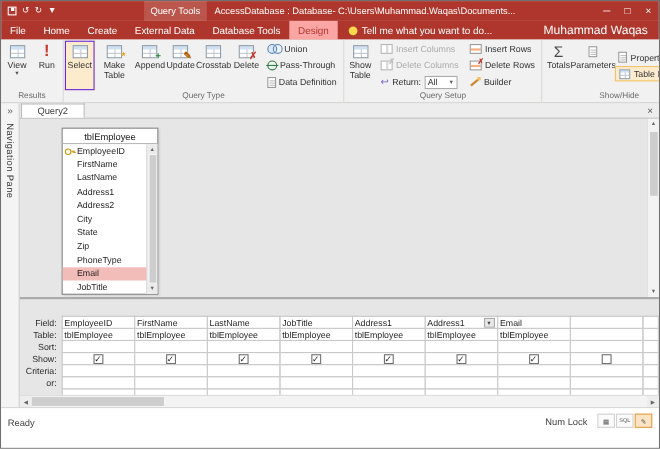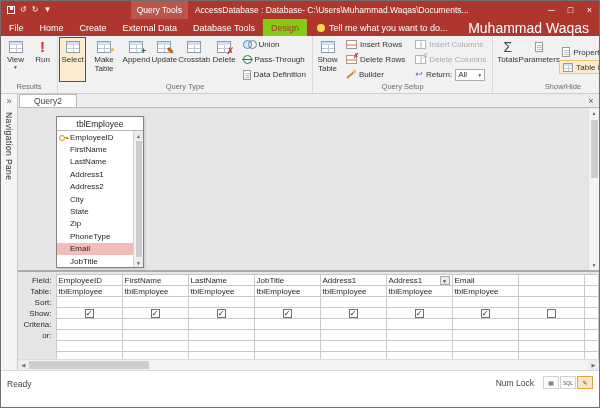--- a/index.html
+++ b/index.html
@@ -14,24 +14,24 @@
   .i-save::after{content:"";position:absolute;left:2px;top:0;width:3px;height:3px;background:#fff}
   .title-center{flex:1;display:flex;justify-content:center;align-items:center;gap:7px;font-size:8.5px;white-space:nowrap;overflow:hidden;min-width:0}
   .ctx{background:rgba(255,255,255,.16);padding:16px 6px}
   .title-text{overflow:hidden;text-overflow:ellipsis}
   .win-controls{display:flex;height:100%}
   .win-controls span{width:19px;display:flex;align-items:center;justify-content:center;font-size:9px}
 
   
   .tabrow{height:17px;background:var(--accent,#AF362C);display:flex;align-items:stretch;color:#fff;flex:0 0 auto}
   .rtab{display:flex;align-items:center;padding:0 8px;font-size:9px}
-  .rtab.active{background:#84cc16;color:var(--accent,#AF362C)}
+  .rtab.active{background:#fca5a5;color:var(--accent,#AF362C)}
   .tellme{display:flex;align-items:center;gap:4px;padding:0 10px;font-size:9px}
   .bulb{width:8px;height:8px;border-radius:50%;background:#FFD84D;display:inline-block}
-  .user{margin-left:auto;display:flex;align-items:center;padding:0 10px;font-size:14px}
+  .user{margin-left:auto;display:flex;align-items:center;padding:0 10px;font-size:11px}
 
   
   .ribbon{height:58px;background:#F1F1F1;border-bottom:1px solid #CFCDCB;display:flex;flex:0 0 auto;overflow:hidden}
   .rgroup{display:flex;flex-direction:column;border-right:1px solid #DBD9D7;padding:1px 1px 0}
   .rgc{flex:1;display:flex;align-items:stretch}
   .rgl{text-align:center;font-size:7.5px;color:#6b6b6b;padding:0 4px 2px;white-space:nowrap}
   .bigbtn{display:flex;flex-direction:column;align-items:center;padding:2px 2px 1px;min-width:27px;max-width:36px;text-align:center;line-height:1.1;font-size:8px;color:#333}
   .bigbtn .bicon{height:15px;display:flex;align-items:center;justify-content:center;margin-bottom:2px}
   .bigbtn .caret{font-size:5px;color:#555;line-height:1}
   .bigbtn.selected{background:var(--highlight,#FCEBCD);border:1px solid #6d28d9;padding:1px 1px 0}
@@ -94,21 +94,21 @@
   .keyic::before{content:"";position:absolute;left:0;top:0;width:4px;height:4px;border:1px solid #C99700;border-radius:50%}
   .keyic::after{content:"";position:absolute;left:6px;top:2px;width:3px;height:1px;background:#C99700;box-shadow:1px 1px 0 #C99700}
   .fscroll{width:10px;border-left:1px solid #D6D6D6;background:#F3F3F3;display:flex;flex-direction:column;align-items:center}
   .fscroll .arr{height:9px;width:100%;background:#EBEBEB;color:#666;font-size:5px;display:flex;align-items:center;justify-content:center}
   .fscroll .thumb{width:6px;flex:1;background:#CDCDCD;margin:1px 0}
   .vscroll{position:absolute;right:0;top:0;bottom:0;width:11px;background:#F3F3F3;border-left:1px solid #DFDFDF;display:flex;flex-direction:column;align-items:center}
   .vscroll .arr{font-size:5px;color:#666;padding:2px 0}
   .vscroll .arr.bottom{margin-top:auto}
   .vthumb{width:7px;height:58px;background:#CDCDCD;margin-top:2px}
 
-  .gridpane{flex:1;position:relative;overflow:hidden;padding-top:2px}
+  .gridpane{flex:1;position:relative;overflow:hidden;padding-top:15px}
   table.qgrid{border-collapse:collapse;table-layout:fixed;width:100%}
   .qgrid td{height:11px;font-size:8px;padding:0 2px;overflow:hidden;white-space:nowrap;vertical-align:middle}
   .qgrid td.rl{text-align:right;color:#2b2b2b;padding-right:4px}
   .qgrid td.c{background:#fff;border:1px solid #C9C9C9}
   .checkbox{width:9px;height:9px;border:1px solid #6f6f6f;background:#fff;margin:0 auto;line-height:7px;font-size:8px;color:#1a1a1a;text-align:center}
   .checkbox.checked::after{content:"✓"}
   .cellflex{display:flex;align-items:center;justify-content:space-between}
   .ddbtn{width:10px;height:9px;background:#E9E9E9;border:1px solid #A9A9A9;font-size:5px;line-height:8px;text-align:center;color:#444;flex:0 0 auto}
   .hscroll{position:absolute;left:0;right:0;bottom:0;height:11px;background:#F3F3F3;border-top:1px solid #DDD;display:flex;align-items:stretch}
   .hs-arr{width:11px;color:#666;font-size:5px;display:flex;align-items:center;justify-content:center;background:#EDEDED}
@@ -246,49 +246,49 @@
 
     <div class="rgroup">
       <div class="rgc">
         <div class="bigbtn">
           <span class="bicon">
               <span class="itbl"></span>
             </span>
           <span>Show Table</span>
         </div>
         <div class="smallcol">
-          <div class="smallbtn">
-            <span class="i-rows"></span>
-            <span>Insert Rows</span>
-          </div>
-          <div class="smallbtn">
-            <span class="i-rows del"></span>
-            <span>Delete Rows</span>
-          </div>
-          <div class="smallbtn">
-            <span class="i-build"></span>
-            <span>Builder</span>
-          </div>
-        </div>
-        <div class="smallcol">
           <div class="smallbtn disabled">
             <span class="i-cols"></span>
             <span>Insert Columns</span>
           </div>
           <div class="smallbtn disabled">
             <span class="i-cols del"></span>
             <span>Delete Columns</span>
           </div>
           <div class="smallbtn">
             <span class="i-return">↩</span>
             <span>Return:</span>
             <span class="combo">
               <span>All</span>
               <span class="ca">▼</span>
             </span>
+          </div>
+        </div>
+        <div class="smallcol">
+          <div class="smallbtn">
+            <span class="i-rows"></span>
+            <span>Insert Rows</span>
+          </div>
+          <div class="smallbtn">
+            <span class="i-rows del"></span>
+            <span>Delete Rows</span>
+          </div>
+          <div class="smallbtn">
+            <span class="i-build"></span>
+            <span>Builder</span>
           </div>
         </div>
       </div>
       <div class="rgl">Query Setup</div>
     </div>
 
     <div class="rgroup">
       <div class="rgc">
         <div class="bigbtn">
           <span class="bicon">

